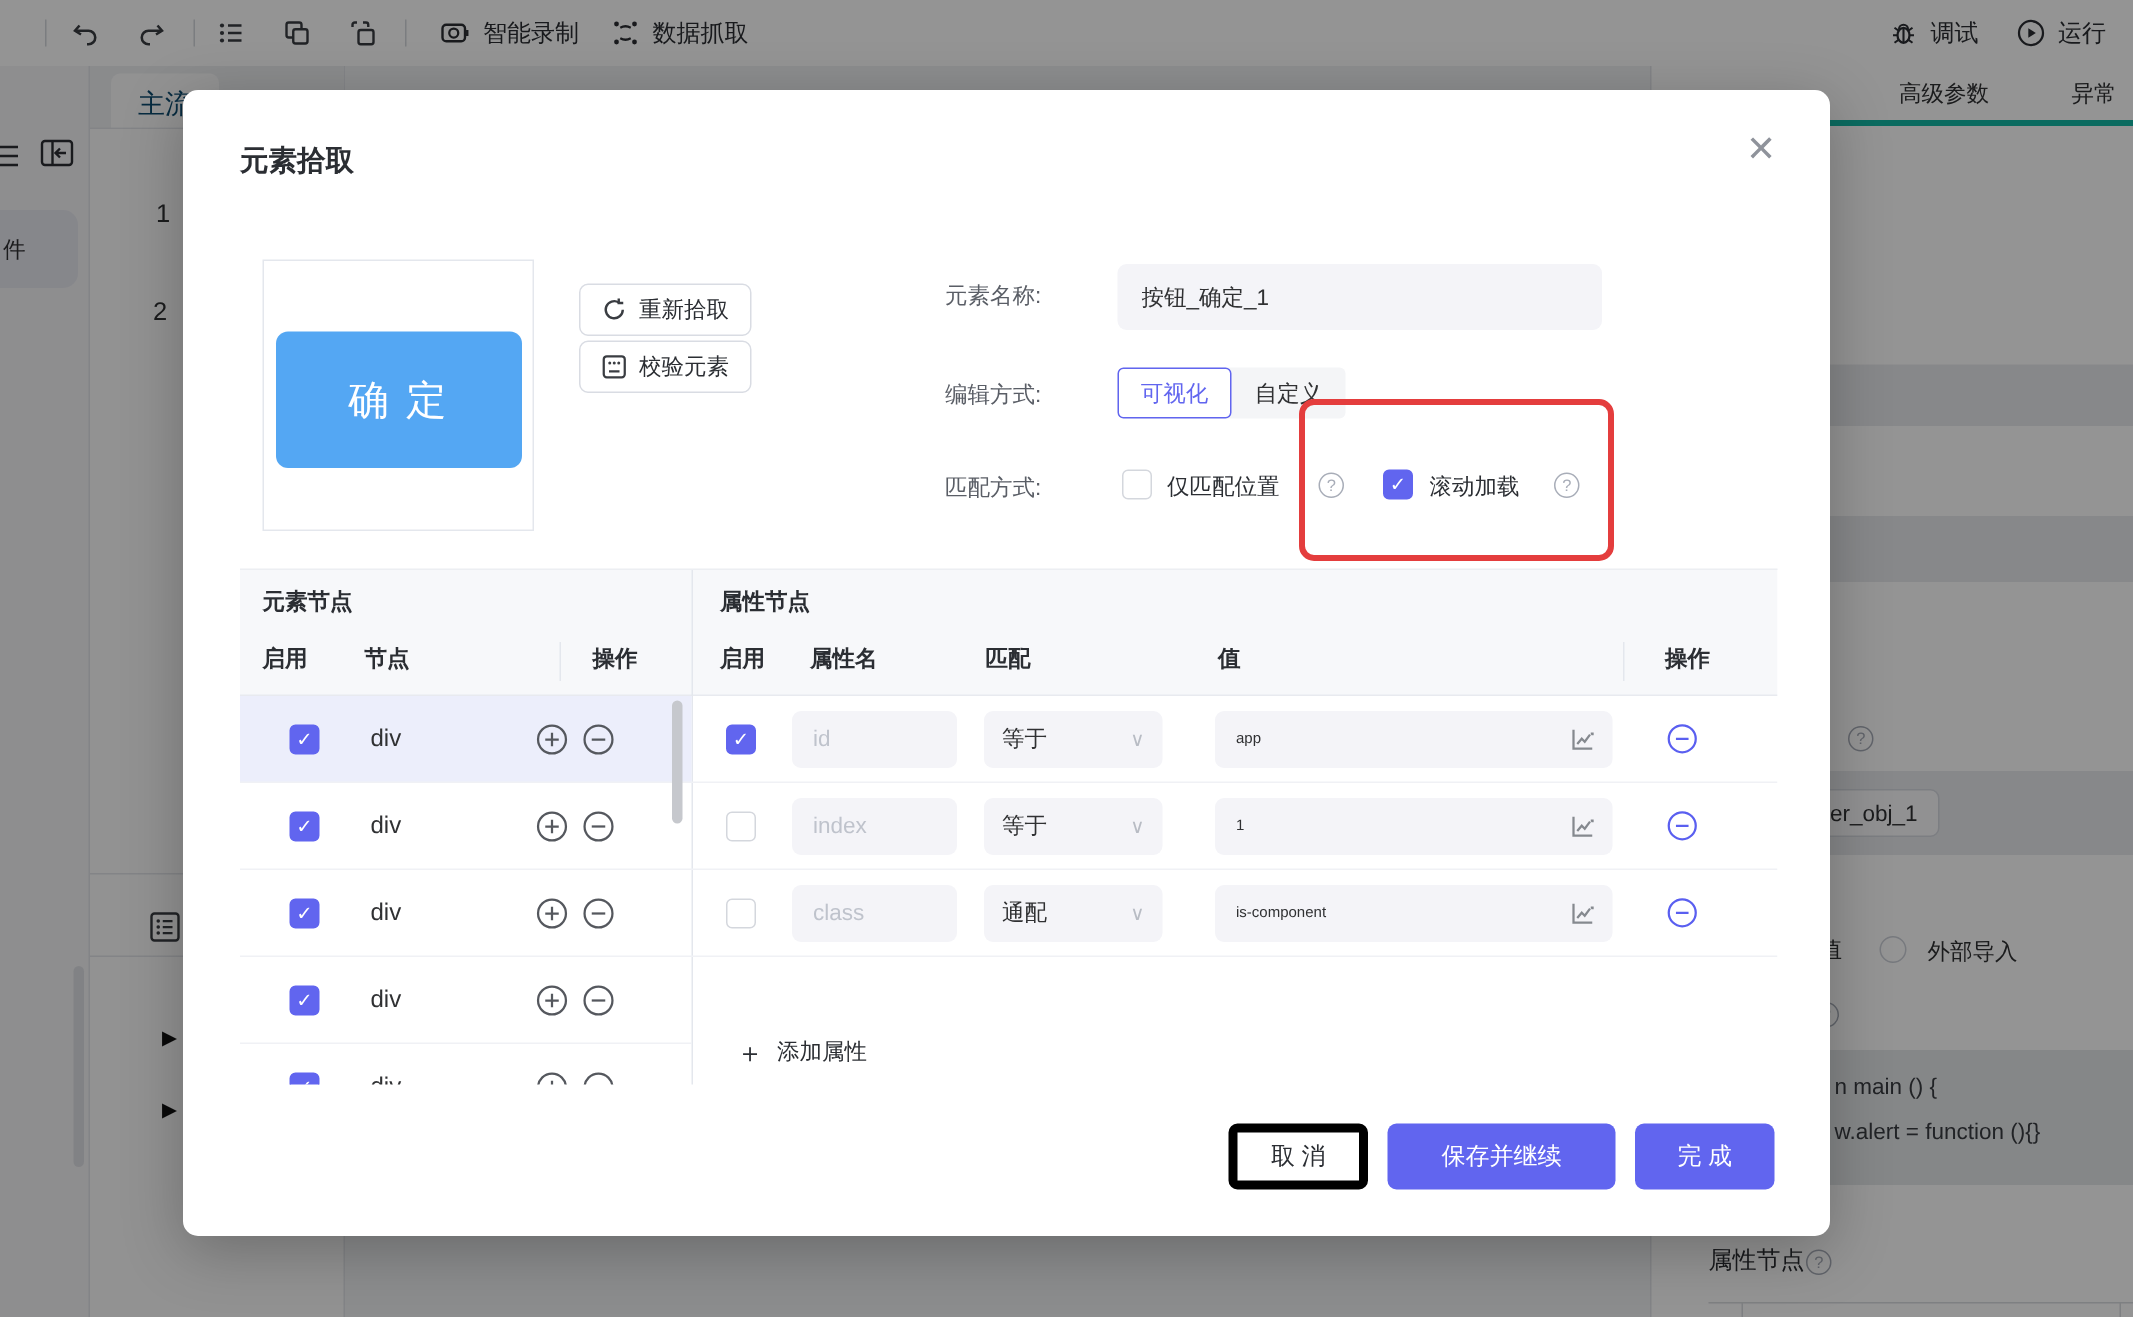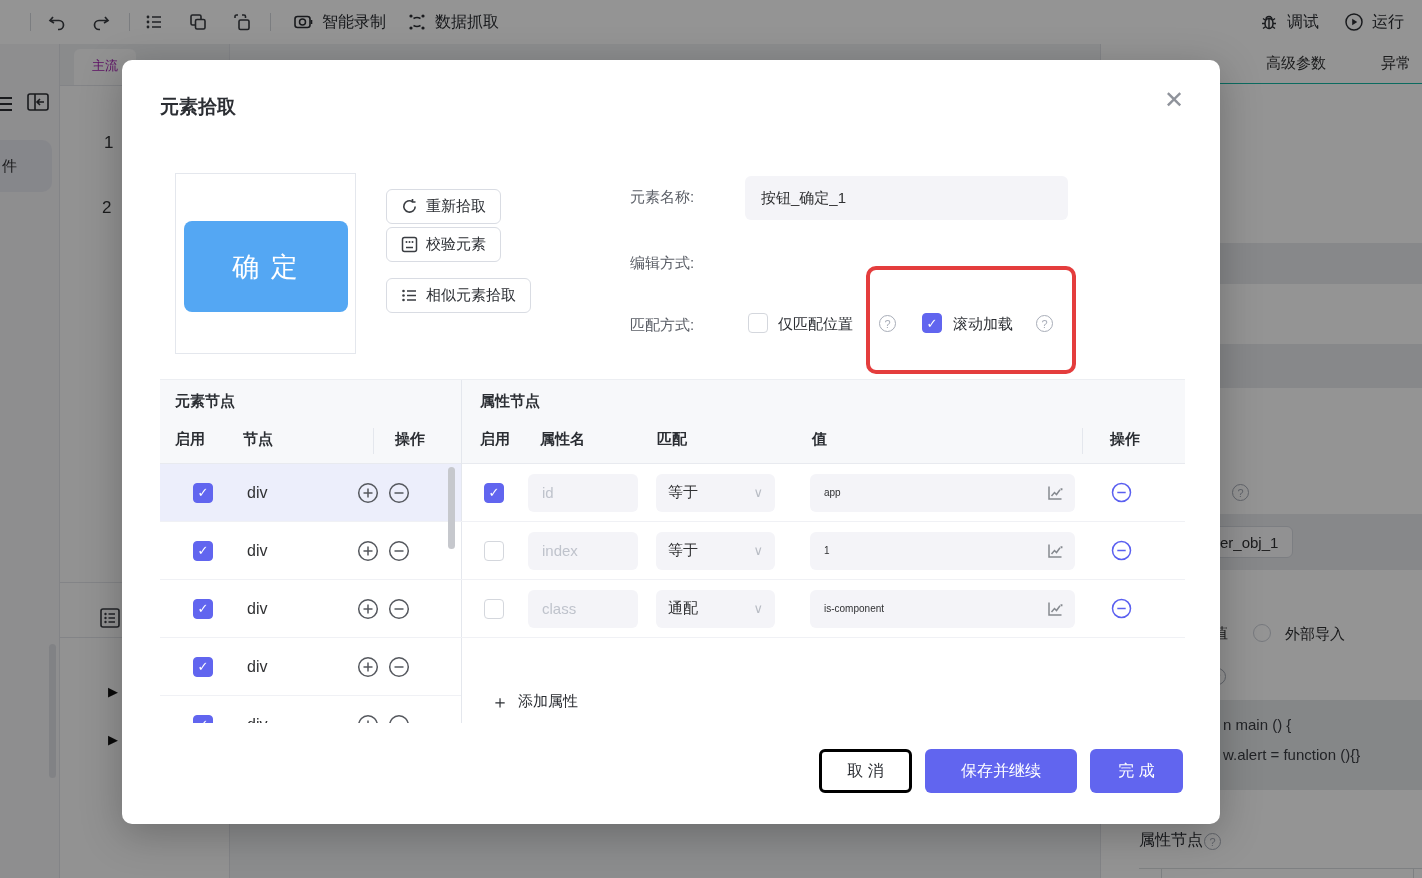--- a/index.html
+++ b/index.html
@@ -9,24 +9,24 @@
 
   
   .toolbar { position:absolute; left:0; top:0; width:1422px; height:44px; background:#fff; display:flex; align-items:center; z-index:1; }
   .tb-ic { display:inline-flex; align-items:center; justify-content:center; width:28px; height:28px; color:#3a3d42; }
   .tb-btn { display:inline-flex; align-items:center; gap:7px; font-size:16px; color:#2b2e33; margin:0 12px; white-space:nowrap; }
   .tb-sep { width:1px; height:18px; background:#d4d7dc; margin:0 10px; }
   .sidebar { position:absolute; left:0; top:44px; width:60px; height:834px; background:#f4f4f6; border-right:1px solid #e2e4e8; z-index:1; }
   .side-sel { position:absolute; left:-18px; top:96px; width:70px; height:52px; background:#e7e8f0; border-radius:10px; font-size:15px; color:#303133; display:flex; align-items:center; padding-left:20px; }
   .flowpanel { position:absolute; left:60px; top:44px; width:170px; height:834px; background:#fbfbfc; border-right:1px solid #e2e4e8; z-index:1; }
   .flowtabs { height:42px; background:#eef0f2; border-bottom:1px solid #e2e4e8; display:flex; align-items:flex-end; }
-  .flowtab { height:36px; background:#fbfbfc; padding:8px 18px 0 18px; font-size:13px; color:#a21caf; border-radius:6px 6px 0 0; }
+  .flowtab { height:36px; background:#fbfbfc; padding:8px 18px 0 18px; font-size:18px; color:#0c4a6e; border-radius:6px 6px 0 0; }
   .lineno { position:absolute; font-size:17px; color:#303133; }
   .rightpanel { position:absolute; left:1100px; top:44px; width:322px; height:834px; background:#fff; border-left:1px solid #e2e4e8; z-index:1; }
-  .rp-tabs { height:40px; border-bottom:1px solid #14b8a6; display:flex; align-items:center; }
+  .rp-tabs { height:40px; border-bottom:4px solid #14b8a6; display:flex; align-items:center; }
   .rp-tab { font-size:15px; color:#303133; margin-left:60px; white-space:nowrap; }
   .graybar { position:absolute; left:0; width:322px; background:#e9ebee; }
   .chip { position:absolute; border:1px solid #d6d9e0; background:#fafafc; border-radius:6px; height:32px; display:flex; align-items:center; padding:0 14px; font-size:15px; color:#303133; }
   .codeline { position:absolute; font-size:15px; color:#3a3d42; white-space:nowrap; }
   .help { display:inline-flex; width:17px; height:17px; border:1px solid #a8adb8; border-radius:50%; color:#a8adb8; font-size:11px; align-items:center; justify-content:center; }
   .radio { width:18px; height:18px; border:1px solid #cdd1d9; border-radius:50%; background:#fff; display:inline-block; }
 
   .overlay { position:absolute; left:0; top:0; width:1422px; height:878px; background:rgba(0,0,0,0.42); z-index:10; }
 
   
@@ -57,21 +57,21 @@
   .nrow { height:58px; display:flex; align-items:center; border-bottom:1px solid #f0f1f5; position:relative; }
   .nrow.sel { background:#eceefb; }
   .mini-input { height:38px; background:#f4f4f8; border:none; border-radius:6px; font-size:15px; padding:0 14px; font-family:inherit; }
   .mini-input.ph { color:#bfc3cc; }
   .selectbox { height:38px; background:#f4f4f8; border-radius:6px; display:flex; align-items:center; justify-content:space-between; padding:0 12px; font-size:15px; color:#303133; }
   .chev { color:#b8bcc4; font-size:13px; }
   .valbox { height:38px; background:#f4f4f8; border-radius:6px; display:flex; align-items:center; justify-content:space-between; padding:0 10px 0 14px; font-size:10px; color:#303133; }
   .scrollthumb { position:absolute; width:7px; border-radius:4px; background:#c6c8cd; }
   .addattr { position:absolute; left:30px; top:228px; display:inline-flex; align-items:center; gap:9px; font-size:15px; color:#2b2e33; cursor:pointer; }
   .foot-btn { position:absolute; top:689px; height:44px; border-radius:6px; font-size:16px; display:flex; align-items:center; justify-content:center; cursor:pointer; }
-  .btn-plain { background:#fff; border:3px solid #000000; color:#2b2e33; }
+  .btn-plain { background:#fff; border:6px solid #000000; color:#2b2e33; }
   .btn-primary { background:#6165ef; border:none; color:#fff; }
   svg { display:block; }
 </style>
 </head>
 <body>
 
 <div class="toolbar">
   <div class="tb-sep" style="margin-left:30px"></div>
   <span class="tb-ic" style="margin-left:2px">
     <svg width="20" height="20" viewBox="0 0 20 20">
@@ -246,36 +246,29 @@
       <svg width="17" height="17" viewBox="0 0 17 17">
           <rect x="1.5" y="1.5" width="14" height="14" rx="2" fill="none" stroke="#3a3d42" stroke-width="1.5"></rect>
           <circle cx="5.5" cy="6" r="1" fill="#3a3d42"></circle>
           <circle cx="8.5" cy="6" r="1" fill="#3a3d42"></circle>
           <circle cx="11.5" cy="6" r="1" fill="#3a3d42"></circle>
           <path d="M5 11.5 H12" stroke="#3a3d42" stroke-width="1.5"></path>
         </svg>
     </span>
     <span>校验元素</span>
   </button>
-  <button class="act-btn" style="top:218px">
-    <span>
-      <svg width="17" height="17" viewBox="0 0 17 17">
-          <circle cx="2.5" cy="4" r="1.3" fill="#3a3d42"></circle>
-          <circle cx="2.5" cy="8.5" r="1.3" fill="#3a3d42"></circle>
-          <circle cx="2.5" cy="13" r="1.3" fill="#3a3d42"></circle>
-          <path d="M6 4 H15 M6 8.5 H15 M6 13 H15" stroke="#3a3d42" stroke-width="1.5"></path>
-        </svg>
-    </span>
-    <span>相似元素拾取</span>
-  </button>
 
   <div class="f-label" style="top:128px">元素名称:</div>
   <input class="f-input" style="top: 116px;" readonly="" value="按钮_确定_1">
 
   <div class="f-label" style="top:194px">编辑方式:</div>
+  <div class="seg">
+    <div class="seg-item seg-on">可视化</div>
+    <div class="seg-item seg-off">自定义</div>
+  </div>
 
   <div class="f-label" style="top:256px">匹配方式:</div>
   <span class="cb abs" style="left:626px; top:253px"></span>
   <span class="abs" style="left:656px; top:255px; font-size:15px; color:#2b2e33">仅匹配位置</span>
   <span class="help abs" style="left:757px; top:255px">?</span>
   <span class="cb on abs" style="left:800px; top:253px">✓</span>
   <span class="abs" style="left:831px; top:255px; font-size:15px; color:#2b2e33">滚动加载</span>
   <span class="help abs" style="left:914px; top:255px">?</span>
   <div class="redbox"></div>
 

